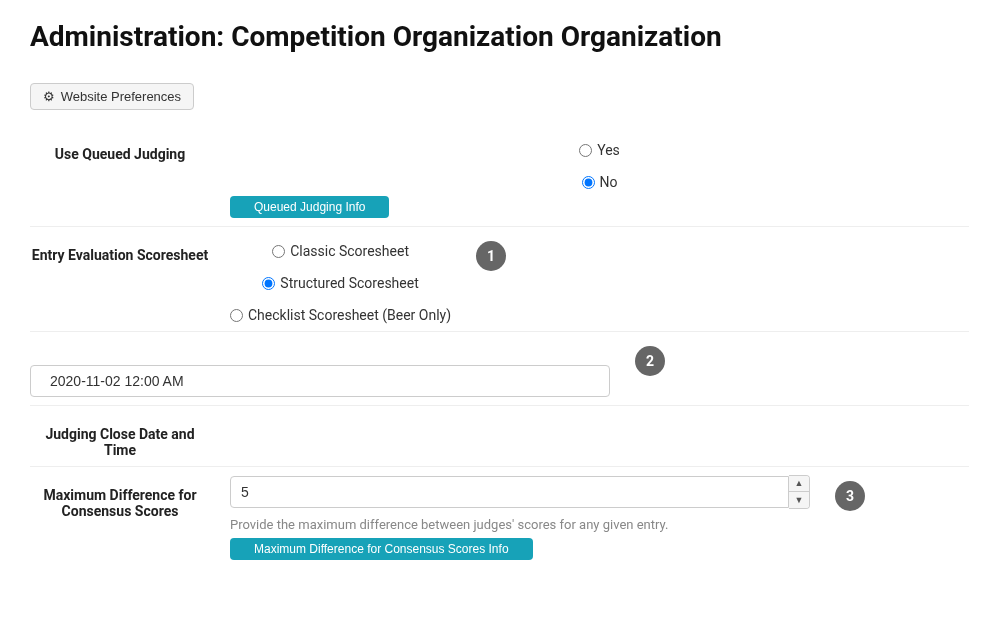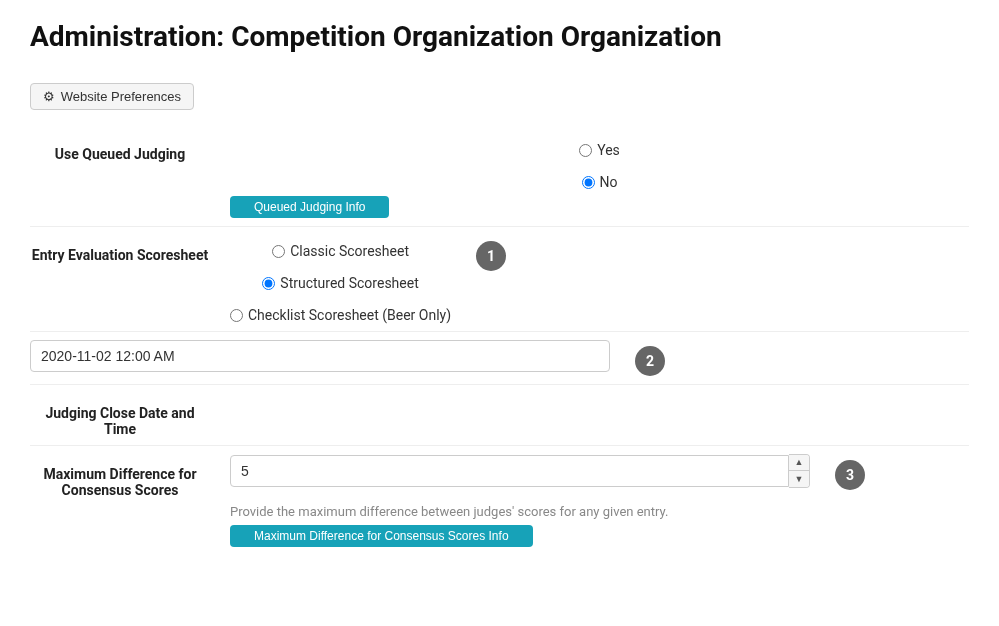--- a/index.html
+++ b/index.html
@@ -87,26 +87,27 @@
       border: none;
       border-radius: 4px;
       padding: 4px 24px;
       font-size: 12px;
       cursor: pointer;
       margin-top: 6px;
     }
 
     .text-input {
       width: 580px;
-      padding: 7px 10px;
+      padding: 7px 19px;
       border: 1px solid #ccc;
       border-radius: 4px;
       font-size: 14px;
       color: #333;
       background: #fff;
+      margin-top: 25px;
     }
     .number-input-wrap {
       display: flex;
       align-items: center;
       gap: 0;
       width: 580px;
     }
     .number-input {
       flex: 1;
       padding: 7px 10px;
@@ -134,21 +135,21 @@
       align-items: center;
       justify-content: center;
       color: #555;
       border-bottom: 1px solid #ccc;
       line-height: 1;
     }
     .spinner-btn:last-child { border-bottom: none; }
     .helper-text {
       font-size: 13px;
       color: #888;
-      margin-top: 16px;
+      margin-top: 8px;
     }
     .section-row {
       display: flex;
       margin-bottom: 8px;
     }
     .divider {
       border: none;
       border-top: 1px solid #eee;
       margin: 8px 0;
     }

